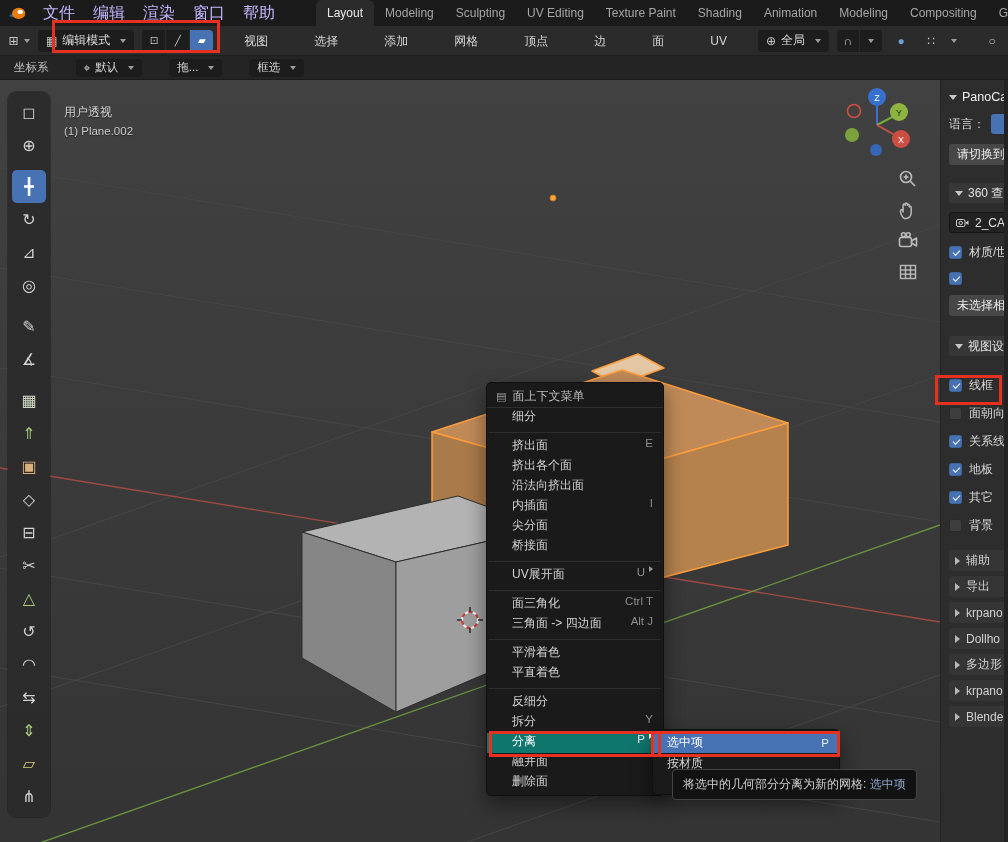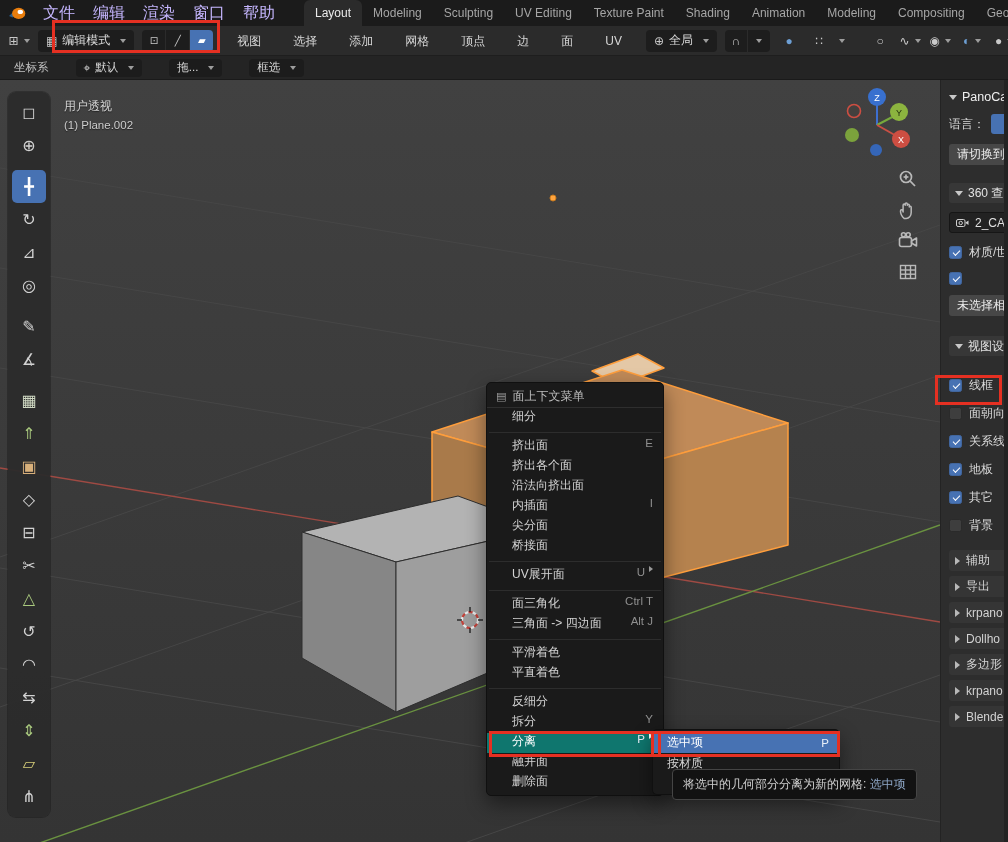--- a/index.html
+++ b/index.html
@@ -5,21 +5,21 @@
   *{margin:0;padding:0;box-sizing:border-box}
   html,body{width:1008px;height:842px;overflow:hidden;background:#1b1b1b}
   body{font-family:"Liberation Sans","DejaVu Sans",sans-serif;font-size:12px;color:#d4d4d4;user-select:none;cursor:default}
   #page{position:relative;width:1008px;height:842px;background:#2a2a2a;overflow:hidden}
 
   
   .topbar{position:absolute;left:0;top:0;width:100%;height:26px;background:#1b1b1b;display:flex;align-items:center;padding-left:8px;white-space:nowrap}
   .logo{width:20px;height:16px;margin-right:6px;flex:0 0 auto;display:flex;align-items:center}
   .menus{display:flex}
   .menu{padding:0 9px;line-height:26px;font-size:16px;color:#c4b5fd}
-  .tabs{display:flex;margin-left:20px;height:26px;overflow:hidden;flex:1}
+  .tabs{display:flex;margin-left:32px;height:26px;overflow:hidden;flex:1}
   .tab{padding:0 11px;line-height:26px;font-size:12px;color:#a6a6a6;border-radius:6px 6px 0 0;flex:0 0 auto}
   .tab.active{background:#2b2b2b;color:#eaeaea}
 
   
   .toolbar1{position:absolute;left:0;top:26px;width:100%;height:30px;background:#2b2b2b;display:flex;align-items:center;padding:0 8px;gap:8px;white-space:nowrap;border-bottom:1px solid #1e1e1e;overflow:hidden}
   .caret{display:inline-block;width:0;height:0;border-left:3.5px solid transparent;border-right:3.5px solid transparent;border-top:4.5px solid #9d9d9d;margin-left:5px}
   .gicon{font-size:12px;line-height:1;color:#c9c9c9}
   .blueicon{color:#6d9fd4}
   .dd{display:inline-flex;align-items:center;background:#1d1d1d;border-radius:4px;height:22px;padding:0 8px;gap:5px;color:#dcdcdc}
   .ibtn{display:inline-flex;align-items:center;justify-content:center;height:22px;min-width:22px;background:none;border:none;color:#c6c6c6;border-radius:4px}
@@ -29,33 +29,33 @@
   .joined .ibtn:first-child{border-radius:4px 0 0 4px}
   .joined .ibtn:last-child{border-radius:0 4px 4px 0}
   .selgroup{display:inline-flex;gap:1px}
   .selbtn{width:23px;height:22px;background:#1d1d1d;display:inline-flex;align-items:center;justify-content:center}
   .selbtn .gicon{font-size:10px}
   .selbtn:first-child{border-radius:4px 0 0 4px}
   .selbtn:last-child{border-radius:0 4px 4px 0}
   .selbtn.active{background:#4772b3}
   .selbtn.active .gicon{color:#fff}
   .hmenus{display:flex}
-  .hmenu{padding:0 16px;font-size:12px;color:#d6d6d6;line-height:30px}
+  .hmenu{padding:0 23px;font-size:12px;color:#d6d6d6;line-height:30px}
   .rightcluster{margin-left:auto;display:inline-flex;align-items:center;gap:10px}
   .vsep{width:1px;height:18px;background:#3a3a3a}
 
   
   .toolbar2{position:absolute;left:0;top:56px;width:100%;height:24px;background:#242424;display:flex;align-items:center;padding:0 14px;gap:27px;border-bottom:1px solid #1a1a1a}
   .tslabel{color:#c2c2c2;font-size:11.5px}
   .pill{display:inline-flex;align-items:center;background:#1c1c1c;border-radius:4px;height:18px;padding:0 8px;gap:5px;font-size:11.5px;color:#dadada}
 
   
   .viewport{position:absolute;left:0;top:80px;width:940px;height:762px;background:linear-gradient(180deg,#414141 0%,#3a3a3a 55%,#343434 100%);overflow:hidden}
   .scene{position:absolute;left:0;top:0}
-  .vinfo{position:absolute;left:64px;top:18px;text-shadow:0 1px 1px rgba(0,0,0,.55)}
+  .vinfo{position:absolute;left:64px;top:24px;text-shadow:0 1px 1px rgba(0,0,0,.55)}
   .vline1{font-size:12px;color:#d6d6d6}
   .vline2{font-size:11.5px;color:#cccccc;margin-top:4px}
   .toolstrip{position:absolute;left:8px;top:12px;width:42px;background:rgba(43,43,43,.95);border-radius:8px;padding:4px 0;display:flex;flex-direction:column;align-items:center;box-shadow:0 0 0 1px rgba(0,0,0,.25)}
   .tool{width:34px;height:33px;display:flex;align-items:center;justify-content:center;background:none;border:none;border-radius:5px;color:#d2d2d2}
   .tool .ticon{font-size:16px;line-height:1;color:inherit}
   .tool.active{background:#4772b3;color:#fff}
   .tool.gap{margin-top:8px}
   .gizmo{position:absolute;left:840px;top:4px;width:78px;height:78px}
   .navcol{position:absolute;left:895px;top:86px;display:flex;flex-direction:column;gap:5px}
   .navbtn{width:26px;height:26px;background:none;border:none;display:flex;align-items:center;justify-content:center;opacity:.85}

